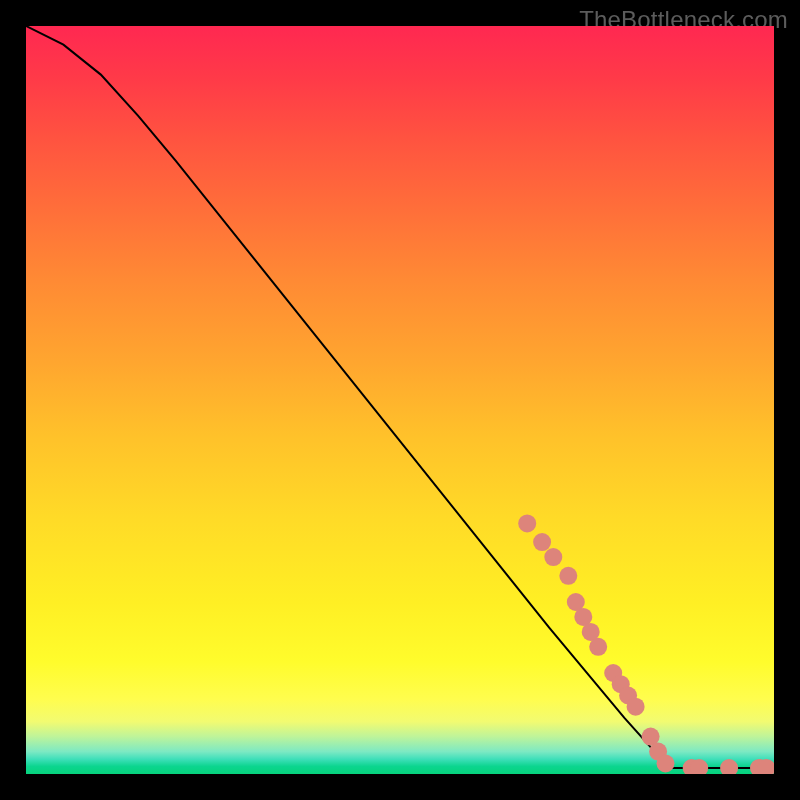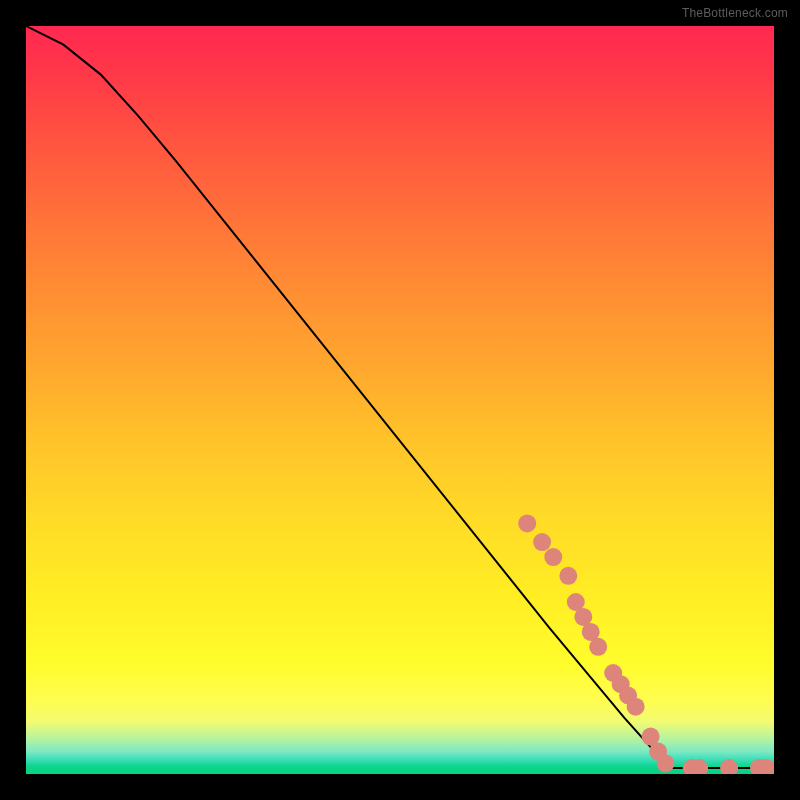--- a/index.html
+++ b/index.html
@@ -42,21 +42,21 @@
       #3fdfba 98%,
       #0bd58e 99%,
       #07d37d 100%
     );
   }
   .watermark {
     position: absolute;
     top: 6px;
     right: 12px;
     color: #5c5c5c;
-    font-size: 12px;
+    font-size: 24px;
     letter-spacing: 0.2px;
     user-select: none;
   }
   svg.curve {
     position: absolute;
     left: 0;
     top: 0;
     width: 748px;
     height: 748px;
   }

